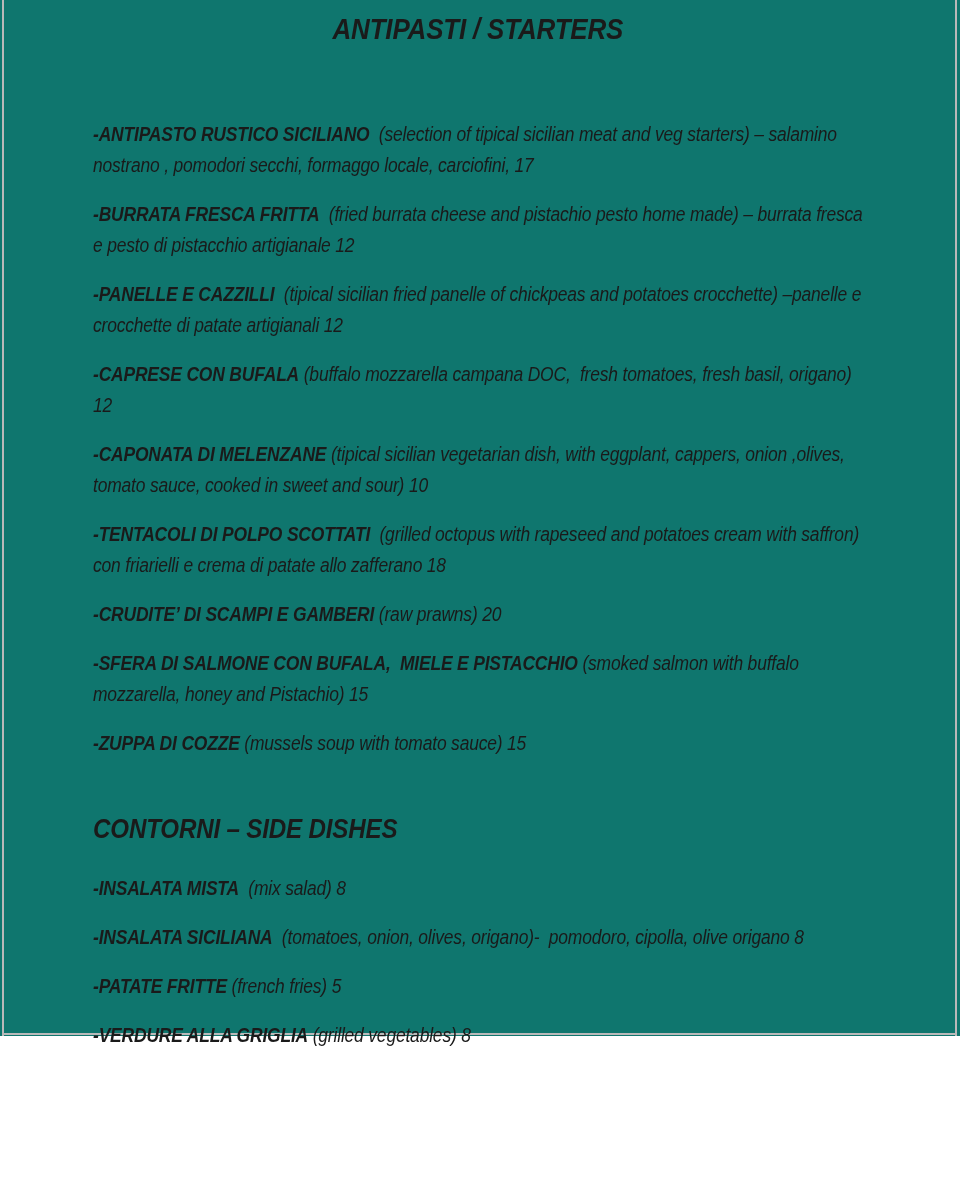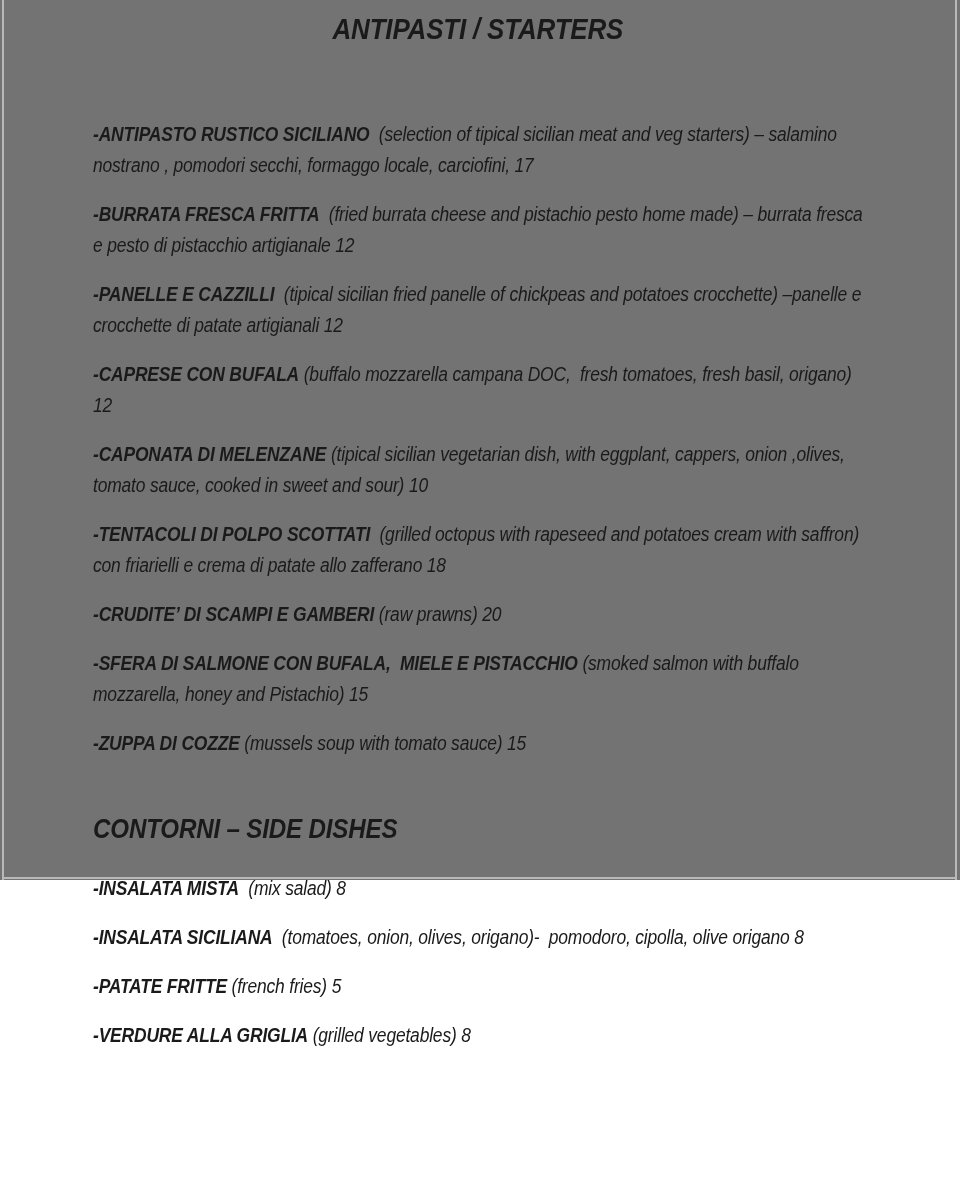--- a/index.html
+++ b/index.html
@@ -6,22 +6,22 @@
   html, body {
     width: 960px;
     height: 1200px;
     background: #ffffff;
     font-family: "Liberation Sans", sans-serif;
     overflow: hidden;
   }
   .page {
     position: relative;
     width: 960px;
-    height: 880px;
-    background: #737373;
+    height: 1036px;
+    background: #0f766e;
     color: #1a1a1a;
     text-decoration: underline;
   }
   
   .edge-left {
     position: absolute; left: 2px; top: 0; bottom: 0; width: 2px;
     background: #b9b9b9;
   }
   .edge-right {
     position: absolute; right: 3px; top: 0; bottom: 0; width: 2px;

